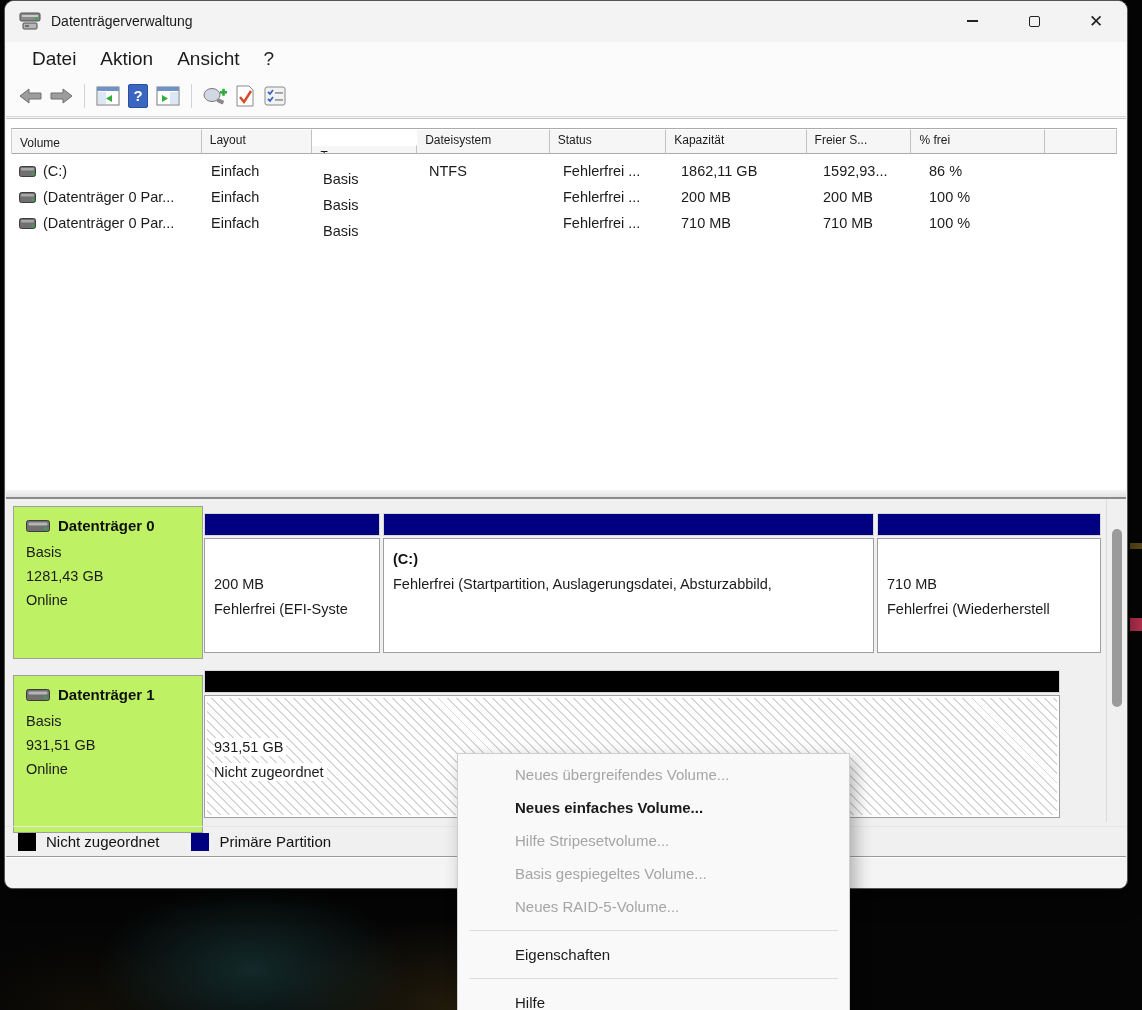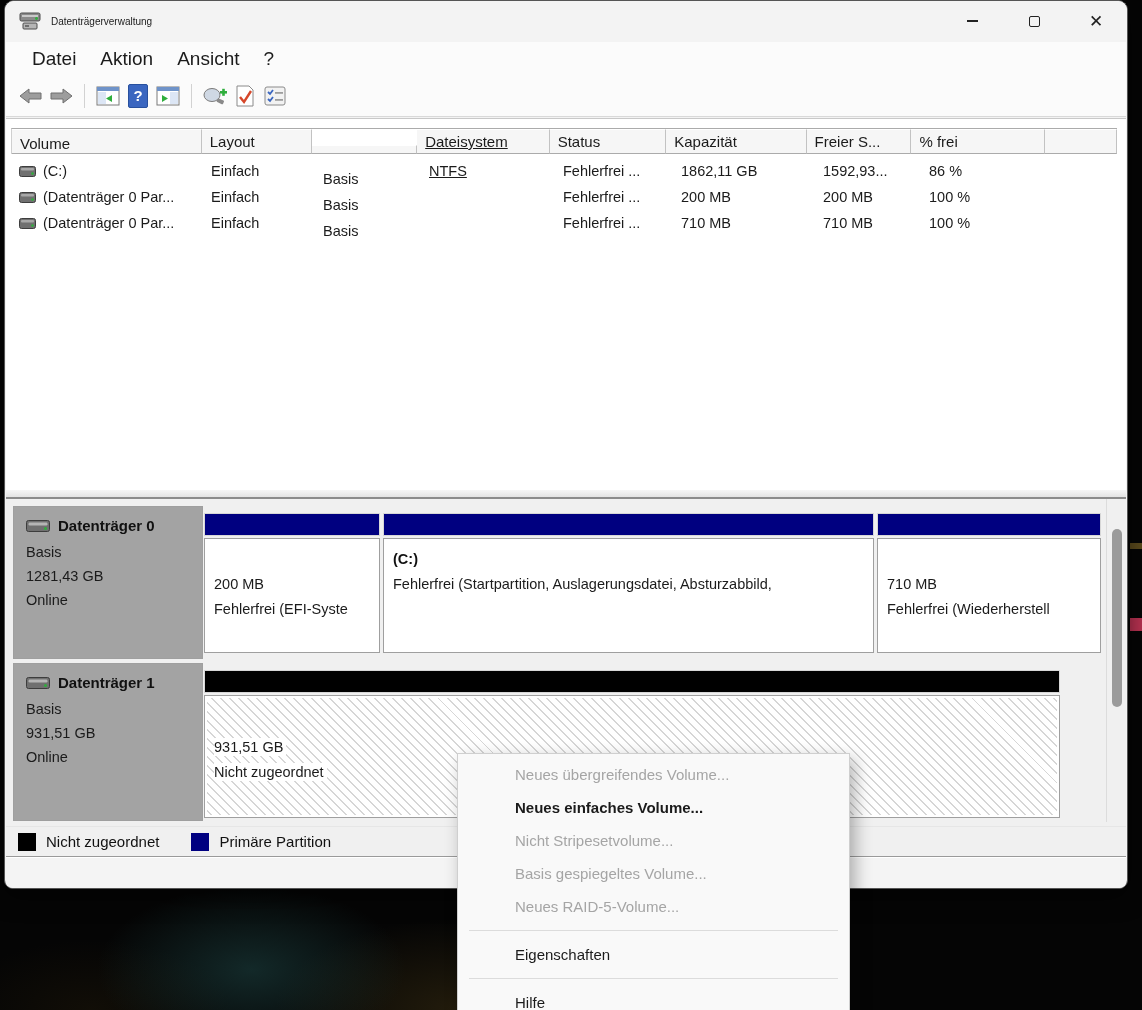--- a/index.html
+++ b/index.html
@@ -17,56 +17,56 @@
   .desk-dash-olive { position:absolute; left:1130px; top:543px; width:12px; height:6px; background:#6f5a22; opacity:.8; }
 
   
   .win { position:absolute; left:4px; top:0; width:1124px; height:889px;
     background:#f3f3f3; border:1px solid #555; border-radius:10px 10px 9px 9px;
     box-shadow:0 8px 22px rgba(0,0,0,.55); overflow:hidden; }
 
   
   .titlebar { position:absolute; left:0; top:0; right:0; height:40px; background:#f3f3f3; display:flex; align-items:center; }
   .title-icon { margin-left:14px; width:22px; height:20px; }
-  .title-text { margin-left:10px; font-size:10px; color:#1b1b1b; }
+  .title-text { margin-left:10px; font-size:14px; color:#1b1b1b; }
   .caption-btns { position:absolute; right:0; top:0; height:40px; display:flex; }
   .cap-btn { width:62px; height:40px; display:flex; align-items:center; justify-content:center; }
   .glyph-min { width:11px; height:1.4px; background:#222; }
   .glyph-max { width:11px; height:11px; border:1.4px solid #222; border-radius:2px; }
   .glyph-close { font-size:17px; color:#222; line-height:1; }
 
   
   .menubar { position:absolute; left:1px; top:41px; right:1px; height:33px; background:#fbfbfb; display:flex; align-items:center; padding-left:14px; gap:0; }
   .menu-item { font-size:19px; color:#1b1b1b; padding:4px 12px; }
 
   
   .toolbar { position:absolute; left:1px; top:74px; right:1px; height:42px; background:#fbfbfb; border-bottom:1px solid #d9d9d9; display:flex; align-items:center; padding-left:10px; }
   .tb-sep { width:1px; height:24px; background:#d2d2d2; margin:0 8px; }
   .tb-btn { width:30px; height:28px; display:flex; align-items:center; justify-content:center; }
   .help-box { width:20px; height:24px; background:#3a66c0; border:1px solid #28509e; color:#fff; font-weight:bold; font-size:15px; display:flex; align-items:center; justify-content:center; border-radius:2px; }
 
   
   .listview { position:absolute; left:1px; top:117px; right:1px; height:371px; background:#fff; border-top:1px solid #c9c9c9; }
   .lv-header { position:absolute; left:5px; top:9px; right:9px; height:26px; display:flex; border-top:1px solid #ababab; border-left:1px solid #cfcfcf; }
-  .hdr-cell { background:#f6f6f6; border-right:1px solid #c2c2c2; border-bottom:1px solid #ababab; border-top:1px solid #fff; font-size:15px; color:#1b1b1b; padding:3px 0 0 8px; overflow:hidden; white-space:nowrap; }
+  .hdr-cell { background:#f6f6f6; border-right:1px solid #c2c2c2; border-bottom:1px solid #ababab; border-top:1px solid #fff; font-size:12px; color:#1b1b1b; padding:3px 0 0 8px; overflow:hidden; white-space:nowrap; }
   .lv-rows { position:absolute; left:5px; top:39px; right:9px; }
   .lv-row { display:flex; height:26px; align-items:center; font-size:14.5px; color:#1b1b1b; }
   .cell { overflow:hidden; white-space:nowrap; padding-left:8px; }
   .c0{width:192px; display:flex; align-items:center; gap:7px;} .c1{width:112px;} .c2{width:106px;margin-top:16px;}
-  .c3{width:134px;text-decoration:underline;} .c4{width:118px;} .c5{width:142px;} .c6{width:106px;} .c7{width:135px;} .c8{width:73px;}
+  .c3{width:134px;} .c4{width:118px;} .c5{width:142px;} .c6{width:106px;} .c7{width:135px;} .c8{width:73px;}
 
   
   .splitter { position:absolute; left:1px; top:488px; right:1px; height:10px;
     background:linear-gradient(#f6f6f6, #e3e3e3); border-top:1px solid #fff; border-bottom:2px solid #8b8b8b; }
 
   
   .gfx { position:absolute; left:1px; top:498px; right:1px; height:357px; background:#f0f0f0; }
 
-  .disk-label { position:absolute; left:7px; width:190px; background:#a3a3a3; border:1px solid #9f9f9f; padding:10px 0 12px 12px; }
-  .dl-0 { top:7px; height:153px; } .dl-1 { top:164px; height:158px; }
+  .disk-label { position:absolute; left:7px; width:190px; background:#bef264; border:1px solid #9f9f9f; padding:10px 0 12px 12px; }
+  .dl-0 { top:7px; height:153px; } .dl-1 { top:176px; height:158px; }
   .dl-name { display:flex; align-items:center; gap:8px; font-size:15px; font-weight:bold; color:#111; margin-bottom:6px; }
   .dl-line { font-size:14.5px; color:#1b1b1b; line-height:24px; }
 
   .part { position:absolute; display:flex; flex-direction:column; gap:2px; }
   .p-efi { left:198px; top:14px; width:176px; height:140px; }
   .p-c   { left:377px; top:14px; width:491px; height:140px; }
   .p-rec { left:871px; top:14px; width:224px; height:140px; }
   .p-un  { left:198px; top:171px; width:856px; height:148px; }
   .strip { height:23px; border:1px solid #d7d7d7; }
   .strip-primary { background:#000080; }
@@ -338,20 +338,20 @@
       <span class="legend-label">Primäre Partition</span>
     </div>
   </div>
 
   <div class="statusbar"></div>
 </div>
 
 <div class="ctxmenu">
   <div class="mi disabled">Neues übergreifendes Volume...</div>
   <div class="mi default">Neues einfaches Volume...</div>
-  <div class="mi disabled">Nicht Stripesetvolume...</div>
+  <div class="mi disabled">Hilfe Stripesetvolume...</div>
   <div class="mi disabled">Basis gespiegeltes Volume...</div>
   <div class="mi disabled">Neues RAID-5-Volume...</div>
   <div class="mi-sep"></div>
   <div class="mi">Eigenschaften</div>
   <div class="mi-sep"></div>
   <div class="mi">Hilfe</div>
 </div>
 
 </body></html>

